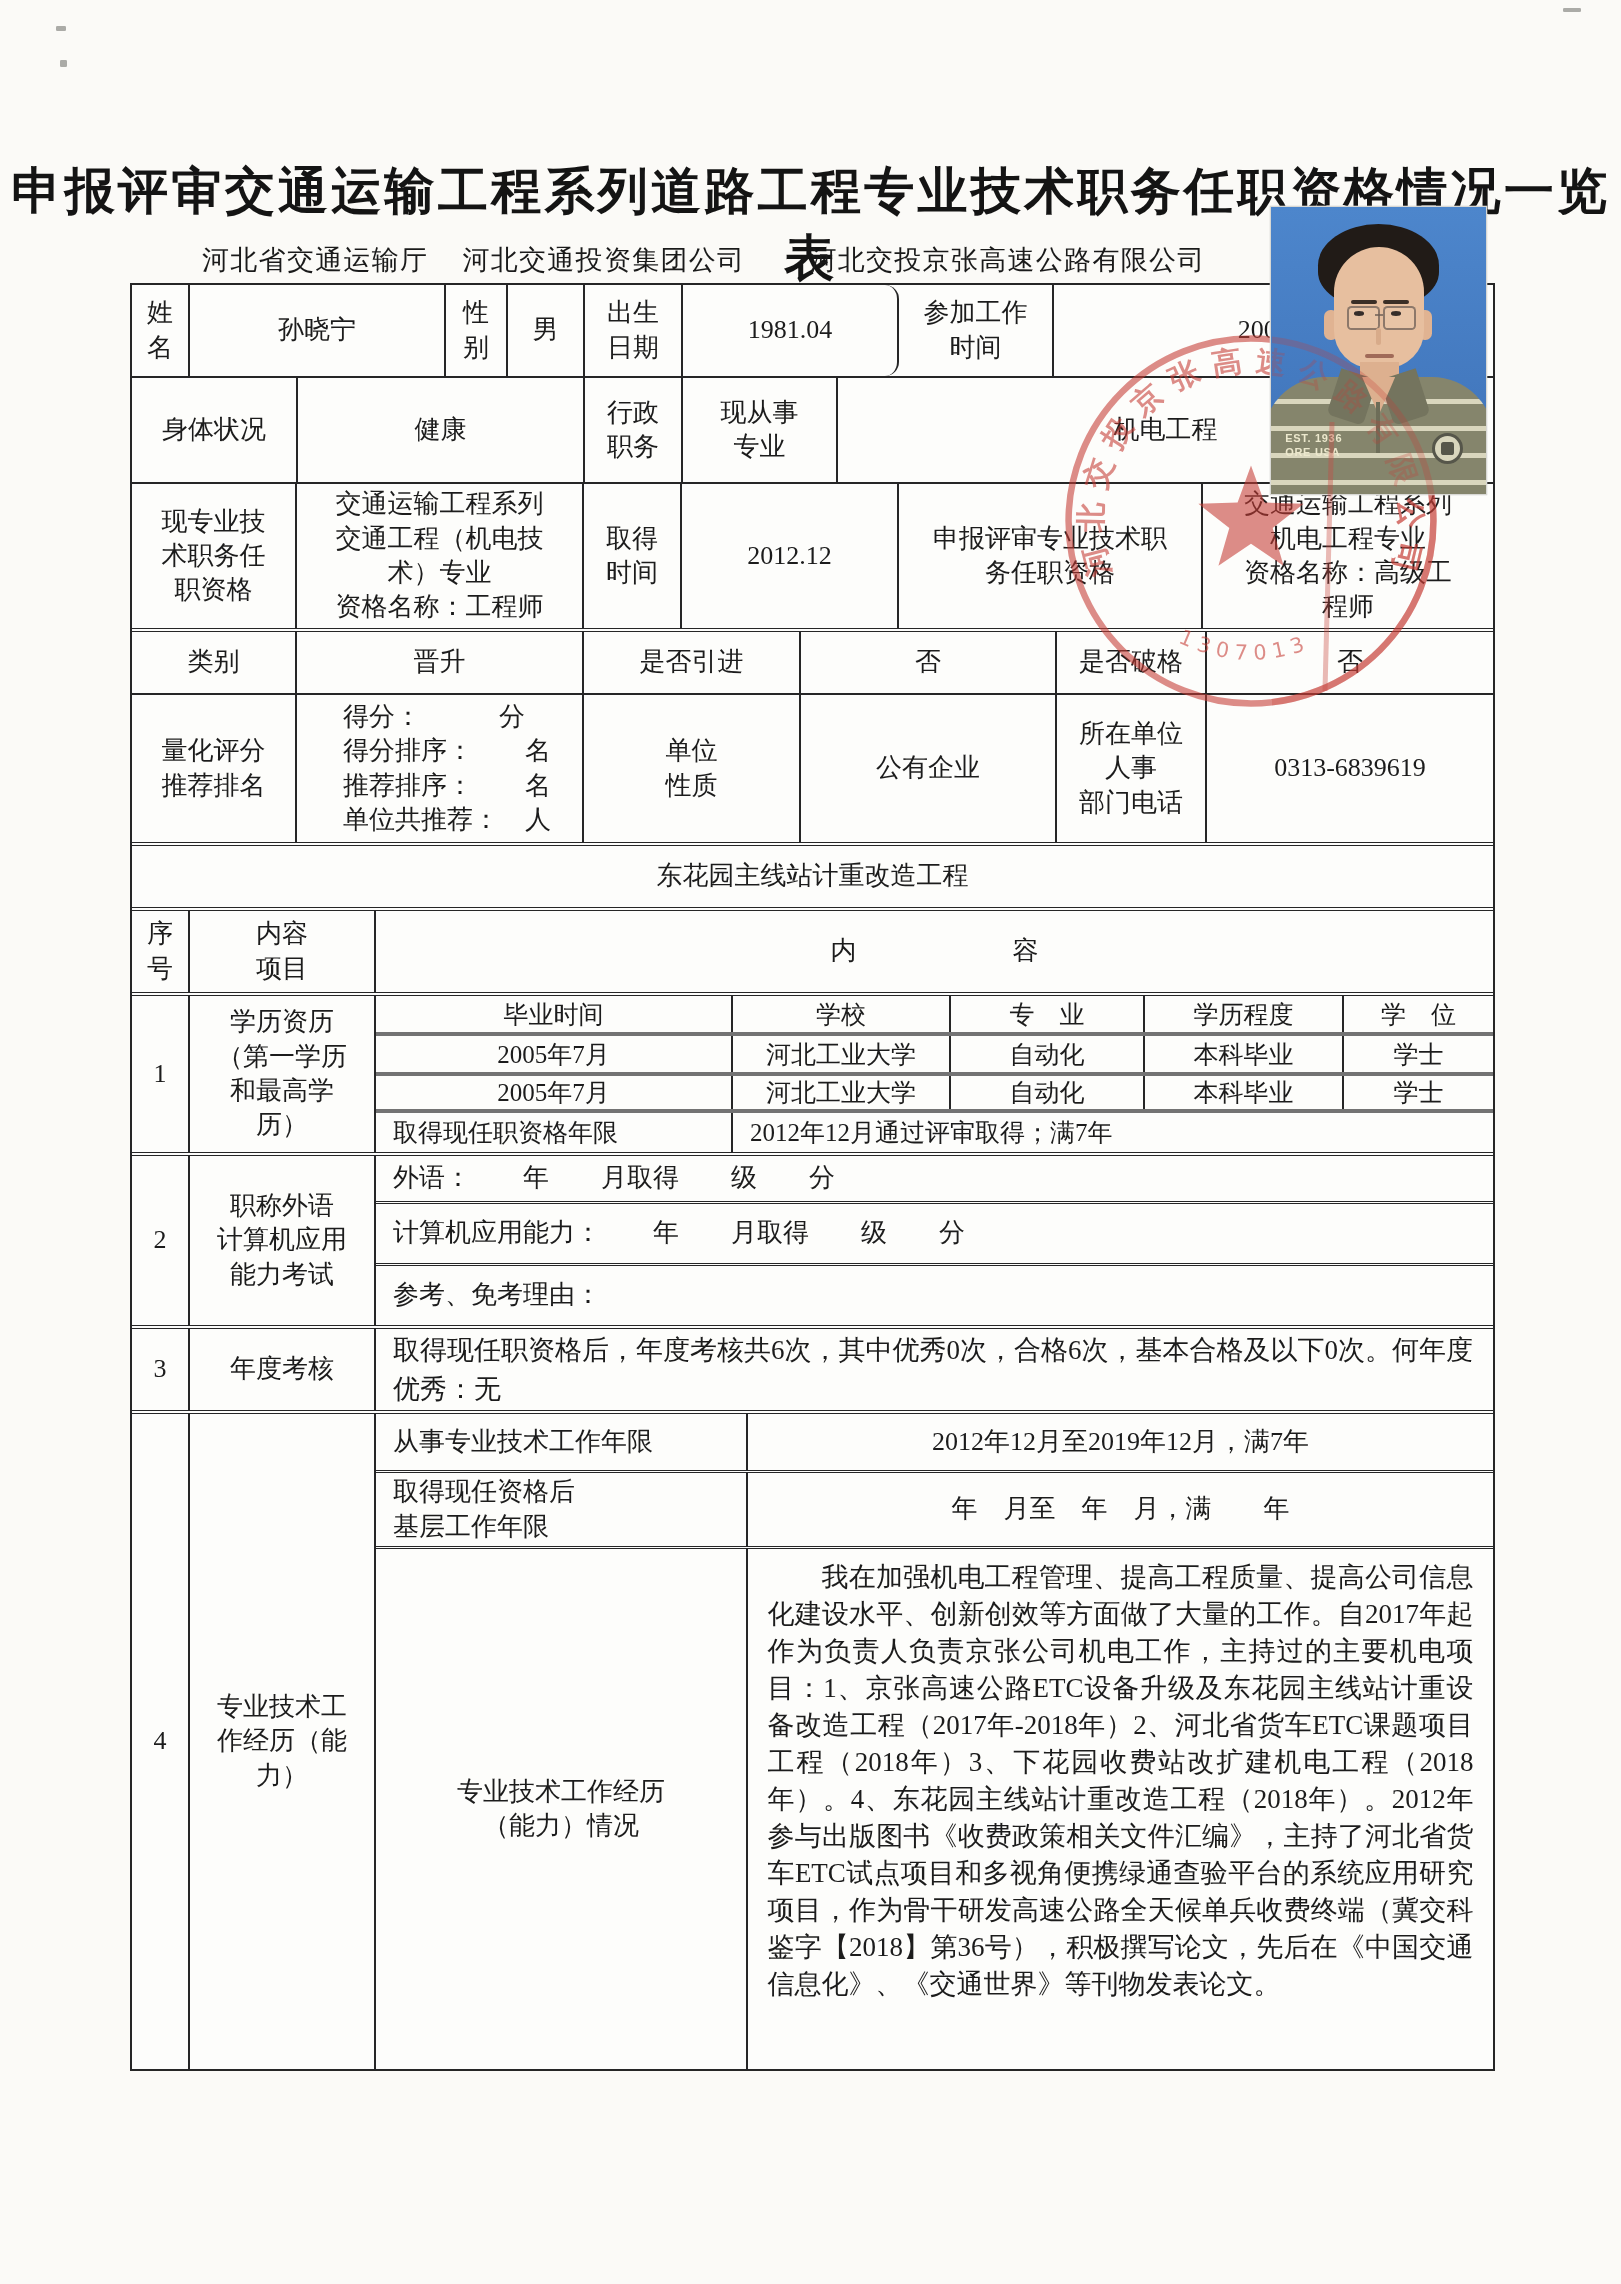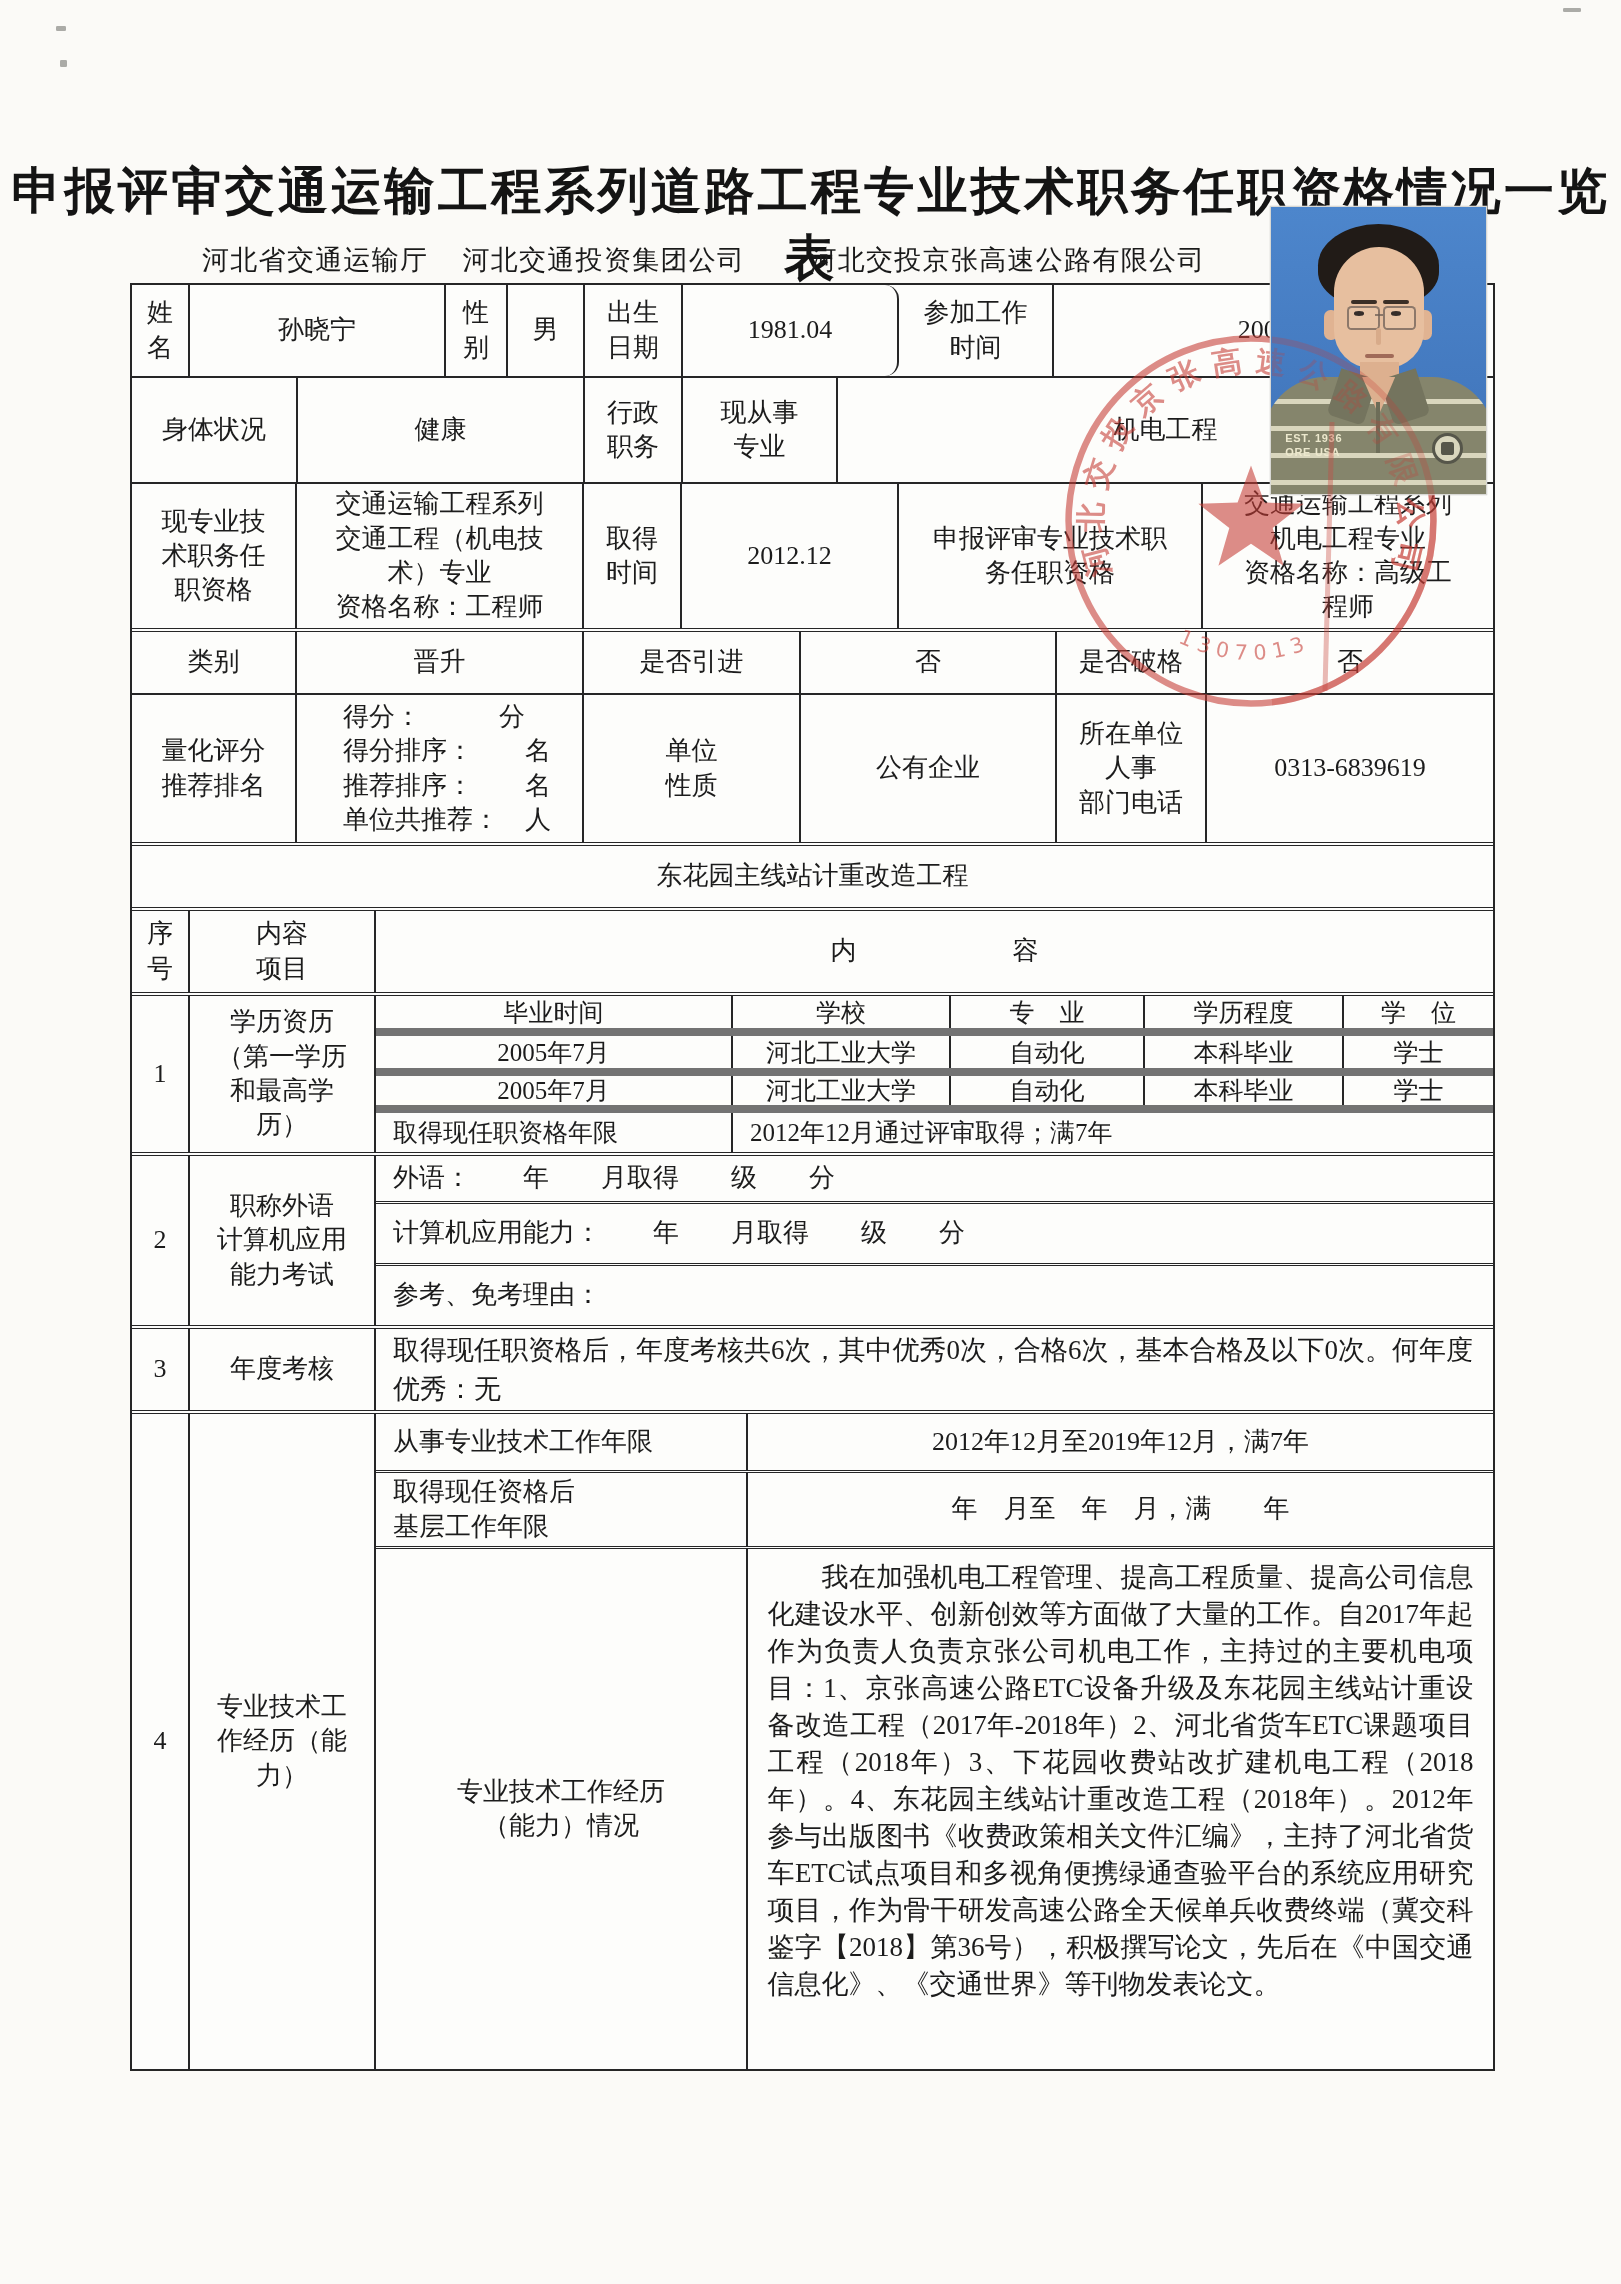--- a/index.html
+++ b/index.html
@@ -19,21 +19,21 @@
   .row{display:flex;border-bottom:2px solid #262626;box-sizing:border-box;}
   .row.thick{border-bottom:4.6px double #262626;}
   .row:last-child{border-bottom:none;}
   .cell{box-sizing:border-box;border-right:2px solid #262626;display:flex;
     align-items:center;justify-content:center;text-align:center;
     font-size:26px;line-height:1.32;white-space:pre-line;overflow:hidden;}
   .cell:last-child{border-right:none;flex:1 1 auto;}
   .cell.left{justify-content:flex-start;text-align:left;padding:0 17px;}
   .vblock{display:flex;flex-direction:column;align-items:stretch;justify-content:flex-start;
     padding:0;flex:1 1 auto;box-sizing:border-box;border-right:none;}
-  .subrow{display:flex;border-bottom:8px solid #737373;box-sizing:border-box;}
+  .subrow{display:flex;border-bottom:4px solid #737373;box-sizing:border-box;}
   .subrow.thick{border-bottom:3.9px double #262626;}
   .subrow:last-child{border-bottom:none;}
   .small{font-size:25px;}
   .para{font-size:27px;line-height:37px;text-align:justify;text-indent:2em;
     padding:10.4px 19.6px 6.5px 19.6px;align-items:flex-start;display:block;}
   .annual{font-size:27px;line-height:39px;text-align:justify;}
 
   
   .photo{position:absolute;left:1271px;top:207px;width:215px;height:287px;z-index:4;
     background:linear-gradient(180deg,#4d86cc,#3e72b8);overflow:hidden;box-shadow:0 0 0 1.3px #d8d8d4;}

